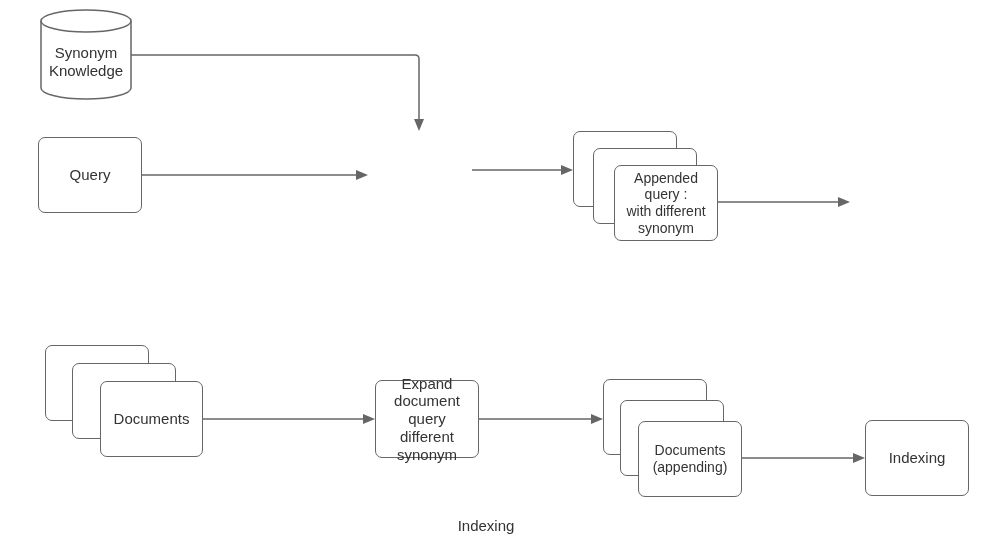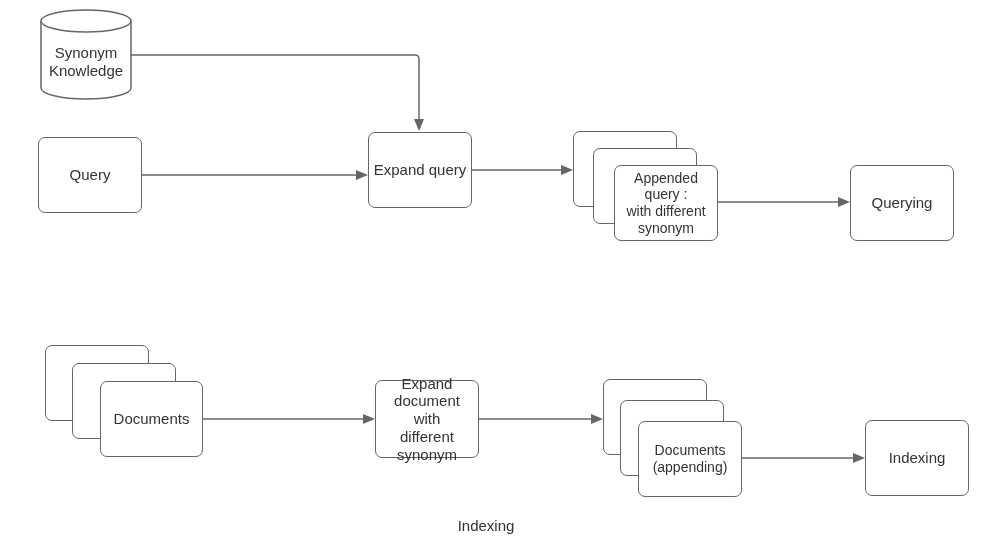--- a/index.html
+++ b/index.html
@@ -112,46 +112,40 @@
 
   <div class="label-box" style="left:41px;top:33px;width:90px;height:58px;">
     <span class="lbl">Synonym
 Knowledge</span>
   </div>
 
   <div class="node" style="left:38px;top:137px;width:104px;height:76px;">
     <span class="lbl">Query</span>
   </div>
 
-  <div class="node" style="left:368px;top:132px;width:104px;height:76px;">
-    <span class="lbl">Expand query</span>
-  </div>
 
   <div class="node" style="left:573px;top:131px;width:104px;height:76px;"></div>
   <div class="node" style="left:593px;top:148px;width:104px;height:76px;"></div>
   <div class="node" style="left:614px;top:165px;width:104px;height:76px;">
     <span class="lbl small">Appended query :
 with different
 synonym</span>
   </div>
 
-  <div class="node" style="left:850px;top:165px;width:104px;height:76px;">
-    <span class="lbl">Querying</span>
-  </div>
 
 
   <div class="node" style="left:45px;top:345px;width:104px;height:76px;"></div>
   <div class="node" style="left:72px;top:363px;width:104px;height:76px;"></div>
   <div class="node" style="left:100px;top:381px;width:103px;height:76px;">
     <span class="lbl">Documents</span>
   </div>
 
   <div class="node" style="left:375px;top:380px;width:104px;height:78px;">
     <span class="lbl">Expand
-document with
+document query
 different
 synonym</span>
   </div>
 
   <div class="node" style="left:603px;top:379px;width:104px;height:76px;"></div>
   <div class="node" style="left:620px;top:400px;width:104px;height:76px;"></div>
   <div class="node" style="left:638px;top:421px;width:104px;height:76px;">
     <span class="lbl small">Documents
 (appending)</span>
   </div>

